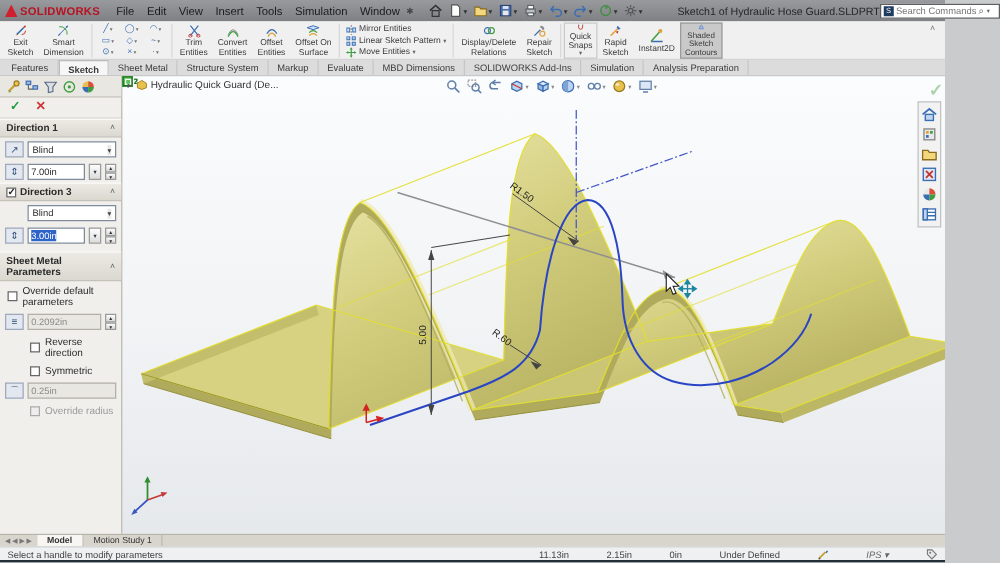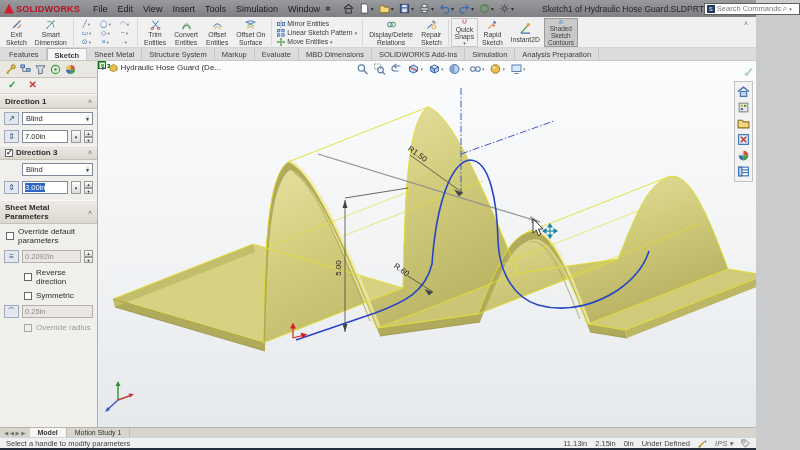--- a/index.html
+++ b/index.html
@@ -93,21 +93,21 @@
   .relbox { position:absolute; width:8px; height:8px; background:#5fc25f; border:1px solid #1c6e1c; }
   .relbox::after { content:""; display:block; width:3px; height:3px; border:1px solid #eaffea; margin:1px auto 0 auto; }
   .relbox i { position:absolute; left:8px; top:1px; font-style:normal; font-size:6px; color:#1c6e1c; }
 
   
   .bottom-tabs { height:10px; flex:0 0 10px; background:#d8d5cd; border-top:1px solid #b7b4ac; display:flex; align-items:stretch; font-size:7px; color:#333; }
   .bt-nav { display:flex; align-items:center; gap:2px; padding:0 4px; color:#777; font-size:5.5px; }
   .btab { padding:0 8px; display:flex; align-items:center; border-right:1px solid #bdbab2; }
   .btab.active { background:#f7f6f2; font-weight:bold; }
   .statusbar { height:11px; flex:0 0 11px; background:#eef0f1; border-top:1px solid #d0d2d4; display:flex; align-items:center; font-size:7.5px; color:#444; padding:0 6px; }
-  .statusbar .coords { margin-left:auto; display:flex; gap:8px; align-items:flex-end; }
+  .statusbar .coords { margin-left:auto; display:flex; gap:30px; align-items:flex-end; }
   .statusbar svg { width:9px; height:9px; }
   .statusbar .units { color:#666;font-style:italic; }
   .darkedge { height:2px; flex:0 0 2px; background:#232e3b; }
 </style>
 </head>
 <body>
 
 <div class="app">
 
   <div class="titlebar">
@@ -650,21 +650,21 @@
           <span class="relbox">
             <i></i>
           </span>
         </div>
 
       <div class="tree-flyout">
         <span class="tri">▸</span>
         <svg viewBox="0 0 10 10" width="9" height="9">
             <path d="M1 4 L5 1.5 L9 4 L9 8 L5 9.5 L1 8 Z" fill="#e8c14d" stroke="#9a7a1e" stroke-width="0.8"></path>
           </svg>
-        <span>Hydraulic Hose Guard (De...</span>
+        <span>Hydraulic Quick Guard (De...</span>
       </div>
 
       <div class="headsup">
         <span class="hbtn">
             <svg viewBox="0 0 12 12">
               <circle cx="5" cy="5" r="3.2" fill="none" stroke="#5f7fa8" stroke-width="1.2"></circle>
               <line x1="7.5" y1="7.5" x2="11" y2="11" stroke="#5f7fa8" stroke-width="1.4"></line>
             </svg>
           </span>
         <span class="hbtn">

